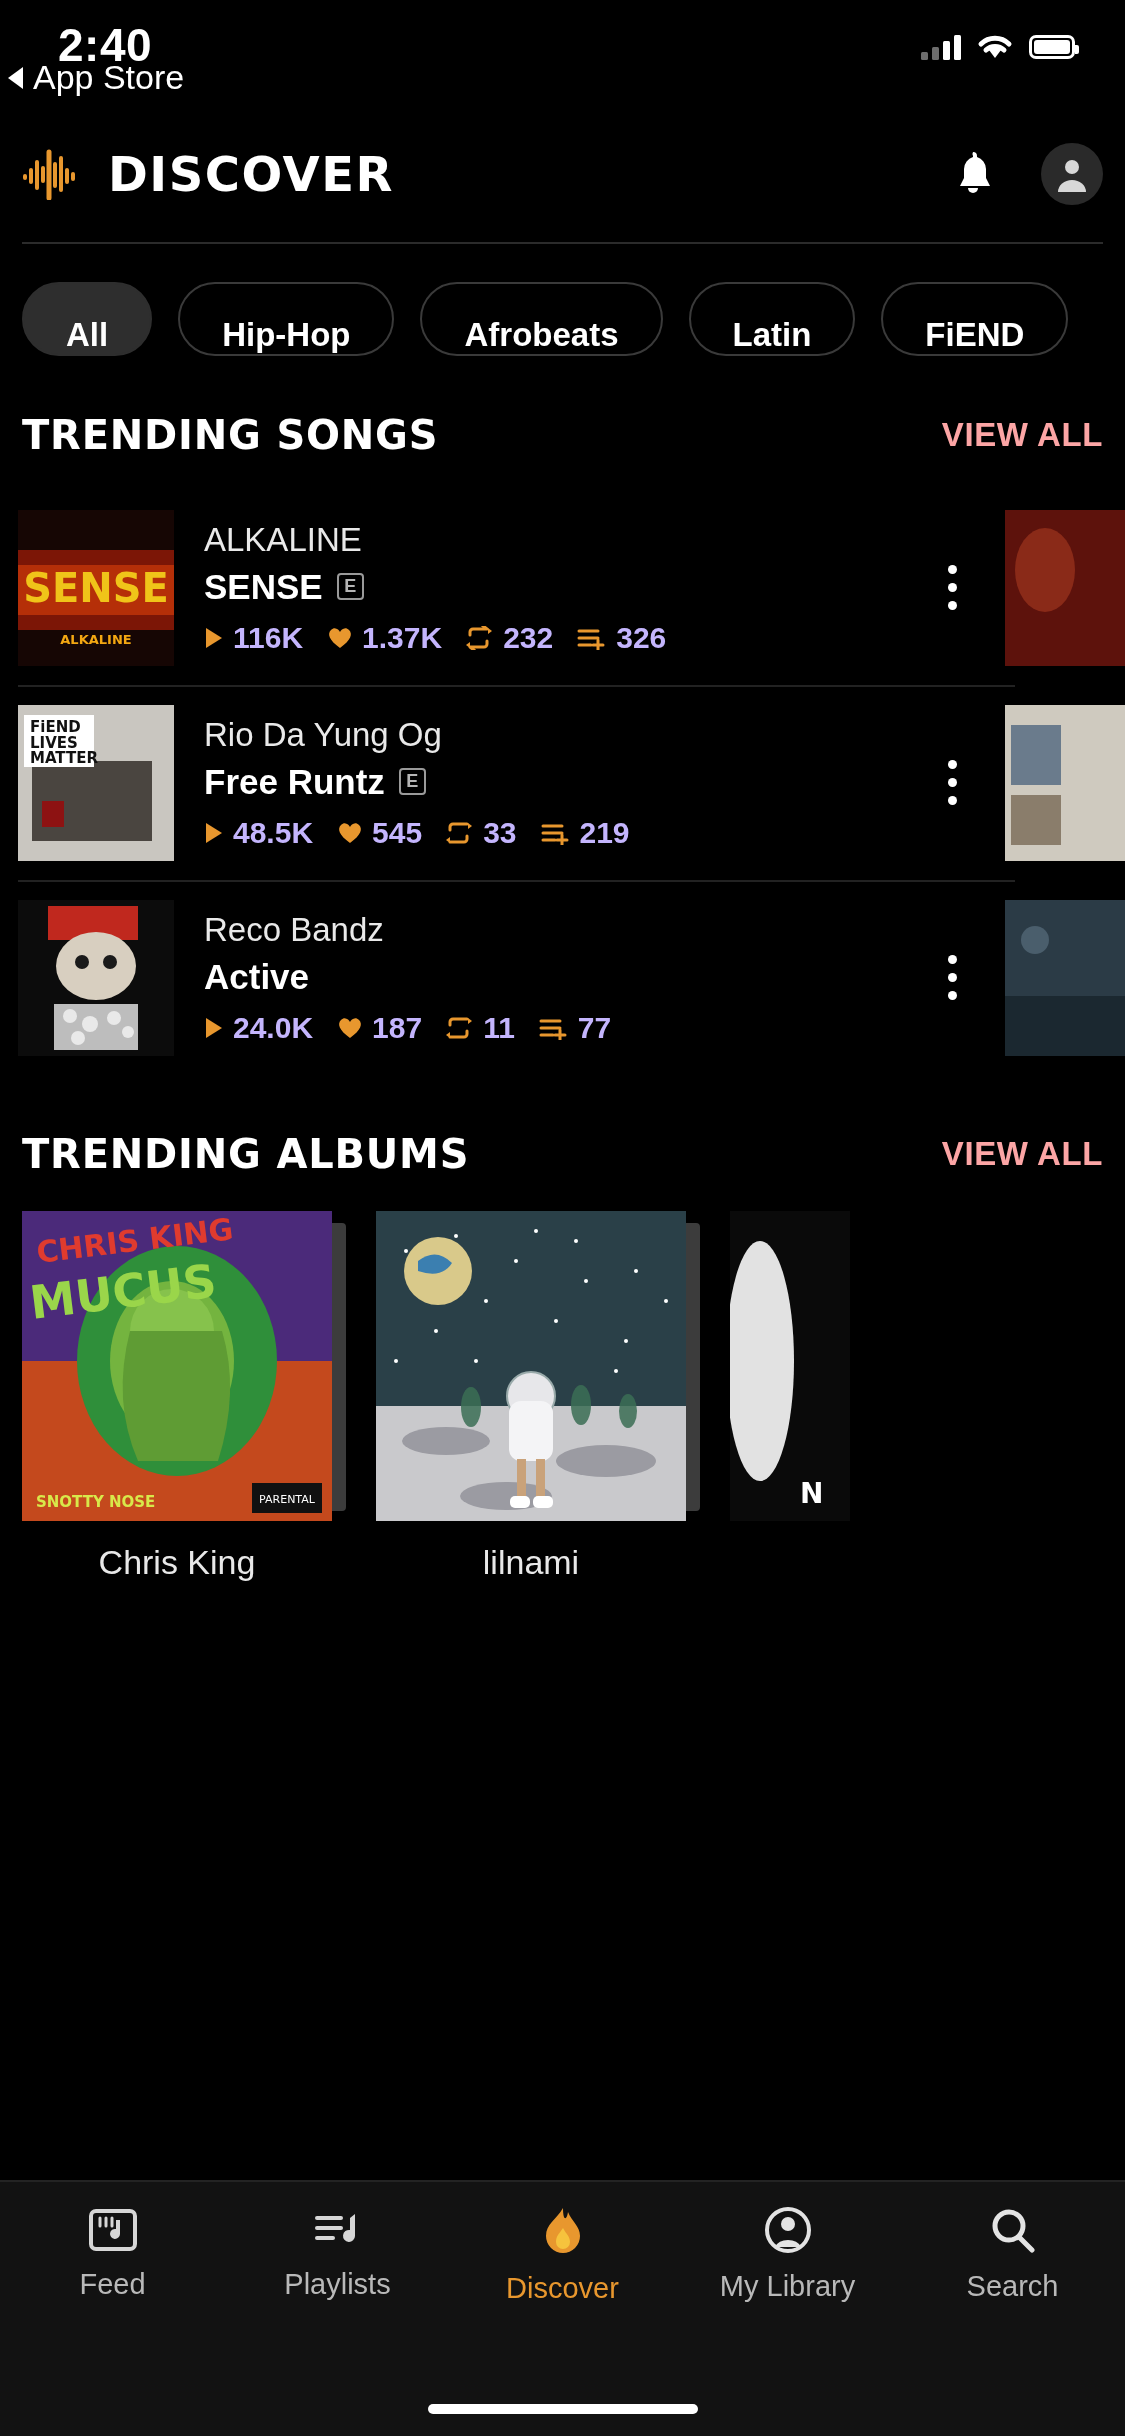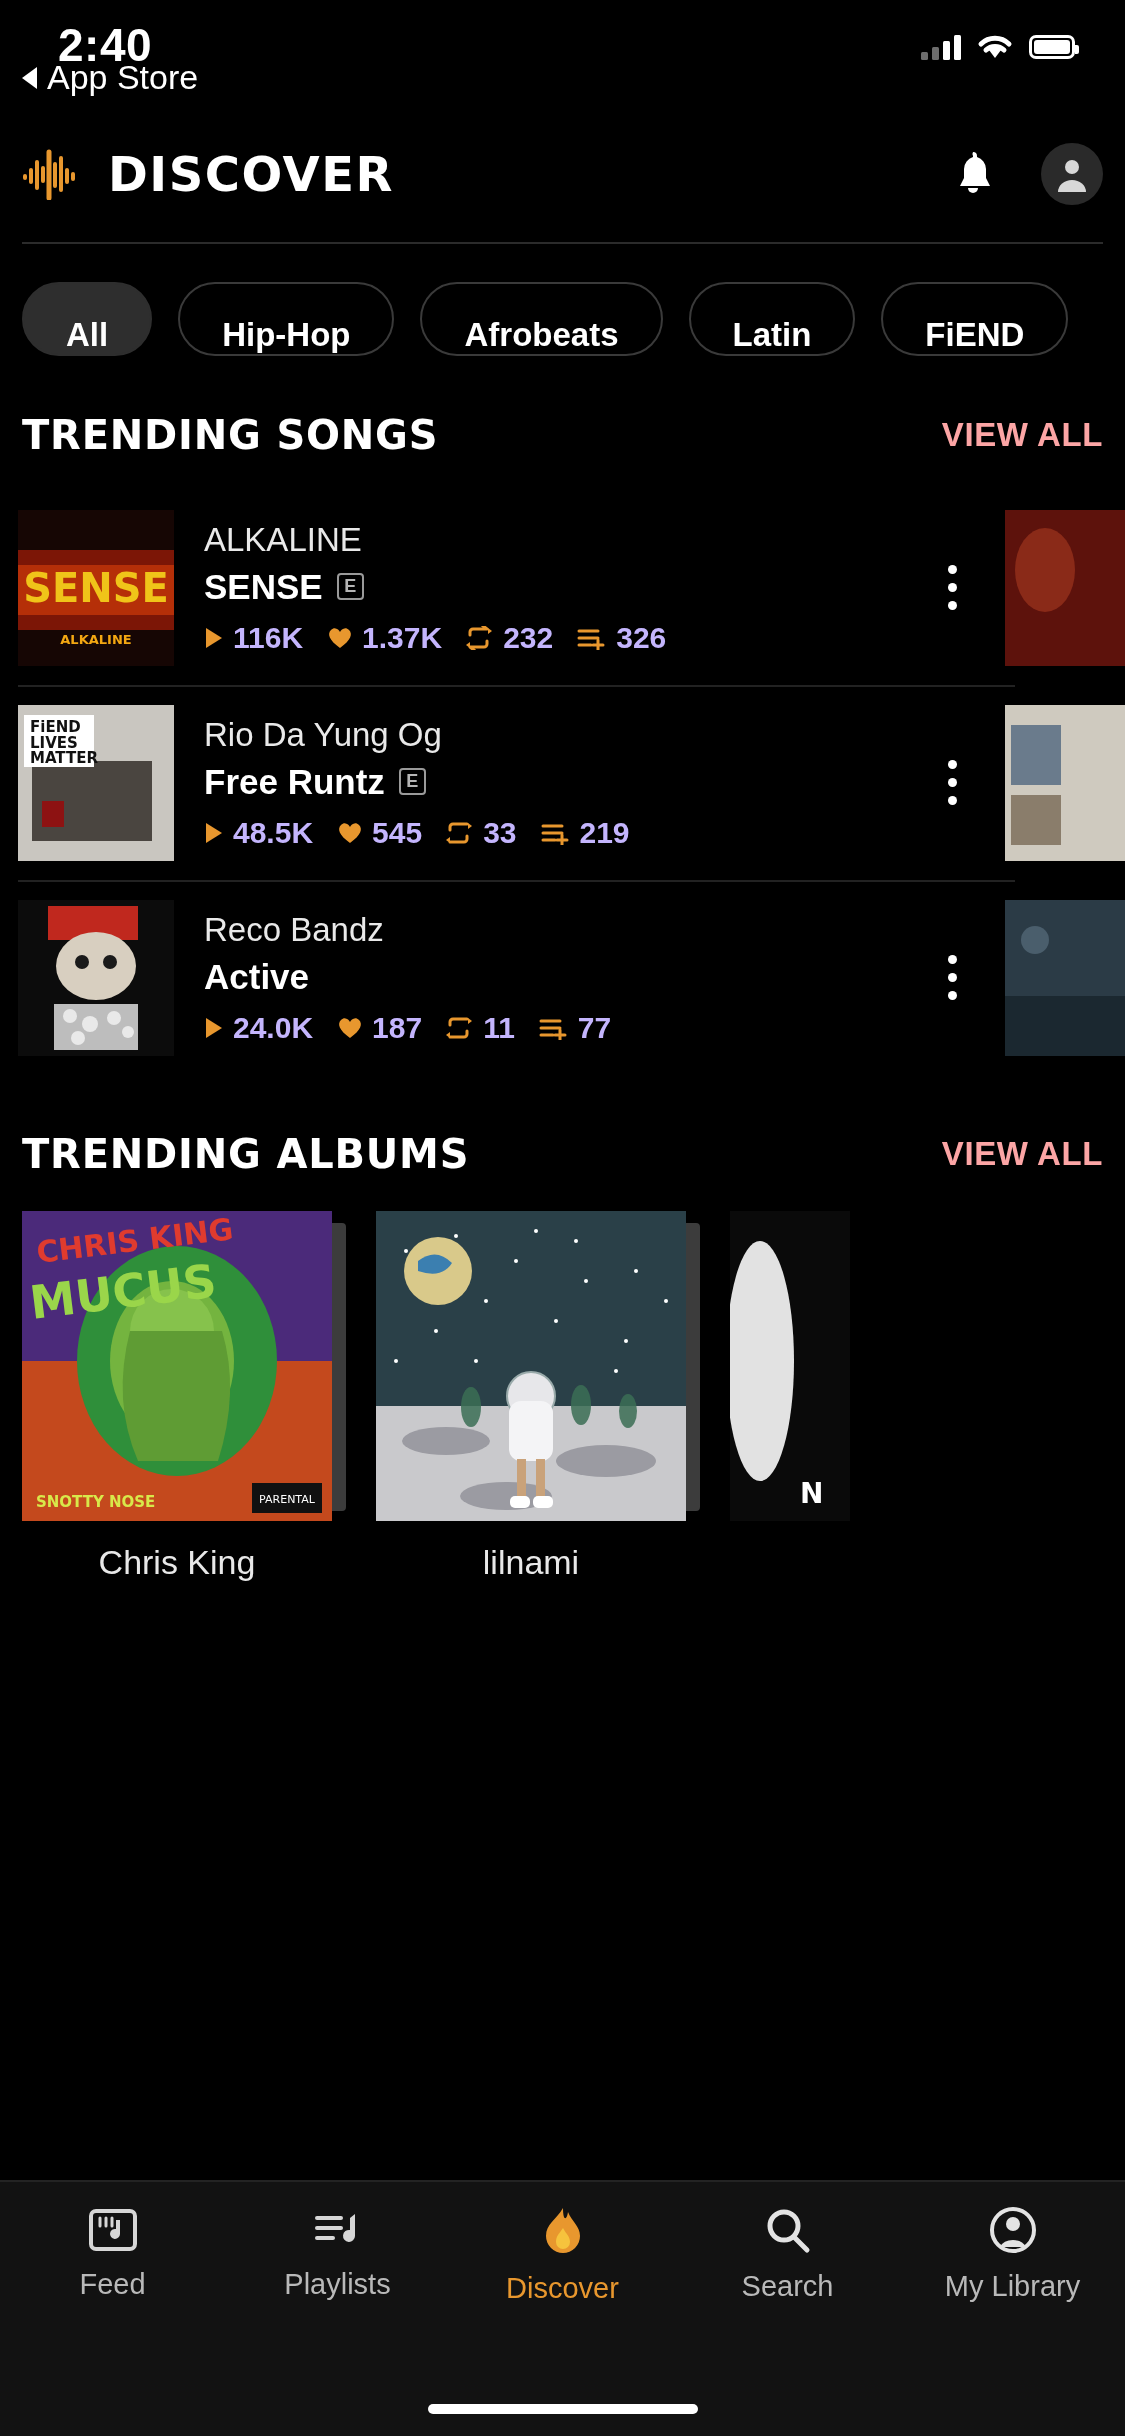--- a/index.html
+++ b/index.html
@@ -24,21 +24,21 @@
   .bars i:nth-child(3){ height:19px; background:#fff; }
   .bars i:nth-child(4){ height:25px; background:#fff; }
   .batt {
     width:46px; height:24px; border:3px solid #fff; border-radius:7px;
     position:relative; padding:2px;
   }
   .batt::after { content:""; position:absolute; right:-7px; top:7px; width:4px; height:9px; background:#fff; border-radius:0 2px 2px 0; }
   .batt i { display:block; height:100%; width:100%; background:#fff; border-radius:3px; }
 
   .backlink {
-    position:absolute; left:22px; top:58px;
+    position:absolute; left:8px; top:58px;
     display:flex; align-items:center; gap:10px;
     font-size:34px; color:#fff;
   }
   .tri-left {
     width:0;height:0;border-top:11px solid transparent;border-bottom:11px solid transparent;
     border-right:15px solid #fff;
   }
 
   
   .appbar {
@@ -520,27 +520,27 @@
   </div>
   <div class="tab active">
     <svg width="54" height="52" viewBox="0 0 54 52">
       <path d="M27 2 C20 14 10 18 10 30 a17 17 0 0 0 34 0 C44 20 36 16 32 6 C31 14 27 16 27 2 Z" fill="#E8972E"></path>
       <path d="M27 22 C23 28 20 30 20 36 a7 7 0 0 0 14 0 C34 30 30 28 27 22 Z" fill="#F6C33D"></path>
     </svg>
     <span>Discover</span>
   </div>
   <div class="tab">
     <svg width="54" height="50" viewBox="0 0 54 50">
-      <circle cx="23" cy="20" r="14" fill="none" stroke="#e3e3e3" stroke-width="5"></circle>
-      <path d="M33 31 L46 44" stroke="#e3e3e3" stroke-width="5" stroke-linecap="round"></path>
-    </svg>
-    <span>Search</span>
-  </div>
-  <div class="tab">
-    <svg width="54" height="50" viewBox="0 0 54 50">
       <circle cx="27" cy="24" r="21" fill="none" stroke="#e3e3e3" stroke-width="4"></circle>
       <circle cx="27" cy="18" r="7" fill="#e3e3e3"></circle>
       <path d="M14 41 a14 11 0 0 1 26 0 Z" fill="#e3e3e3"></path>
     </svg>
     <span>My Library</span>
   </div>
+  <div class="tab">
+    <svg width="54" height="50" viewBox="0 0 54 50">
+      <circle cx="23" cy="20" r="14" fill="none" stroke="#e3e3e3" stroke-width="5"></circle>
+      <path d="M33 31 L46 44" stroke="#e3e3e3" stroke-width="5" stroke-linecap="round"></path>
+    </svg>
+    <span>Search</span>
+  </div>
   <div class="home-ind"></div>
 </div>
 
 </body></html>

